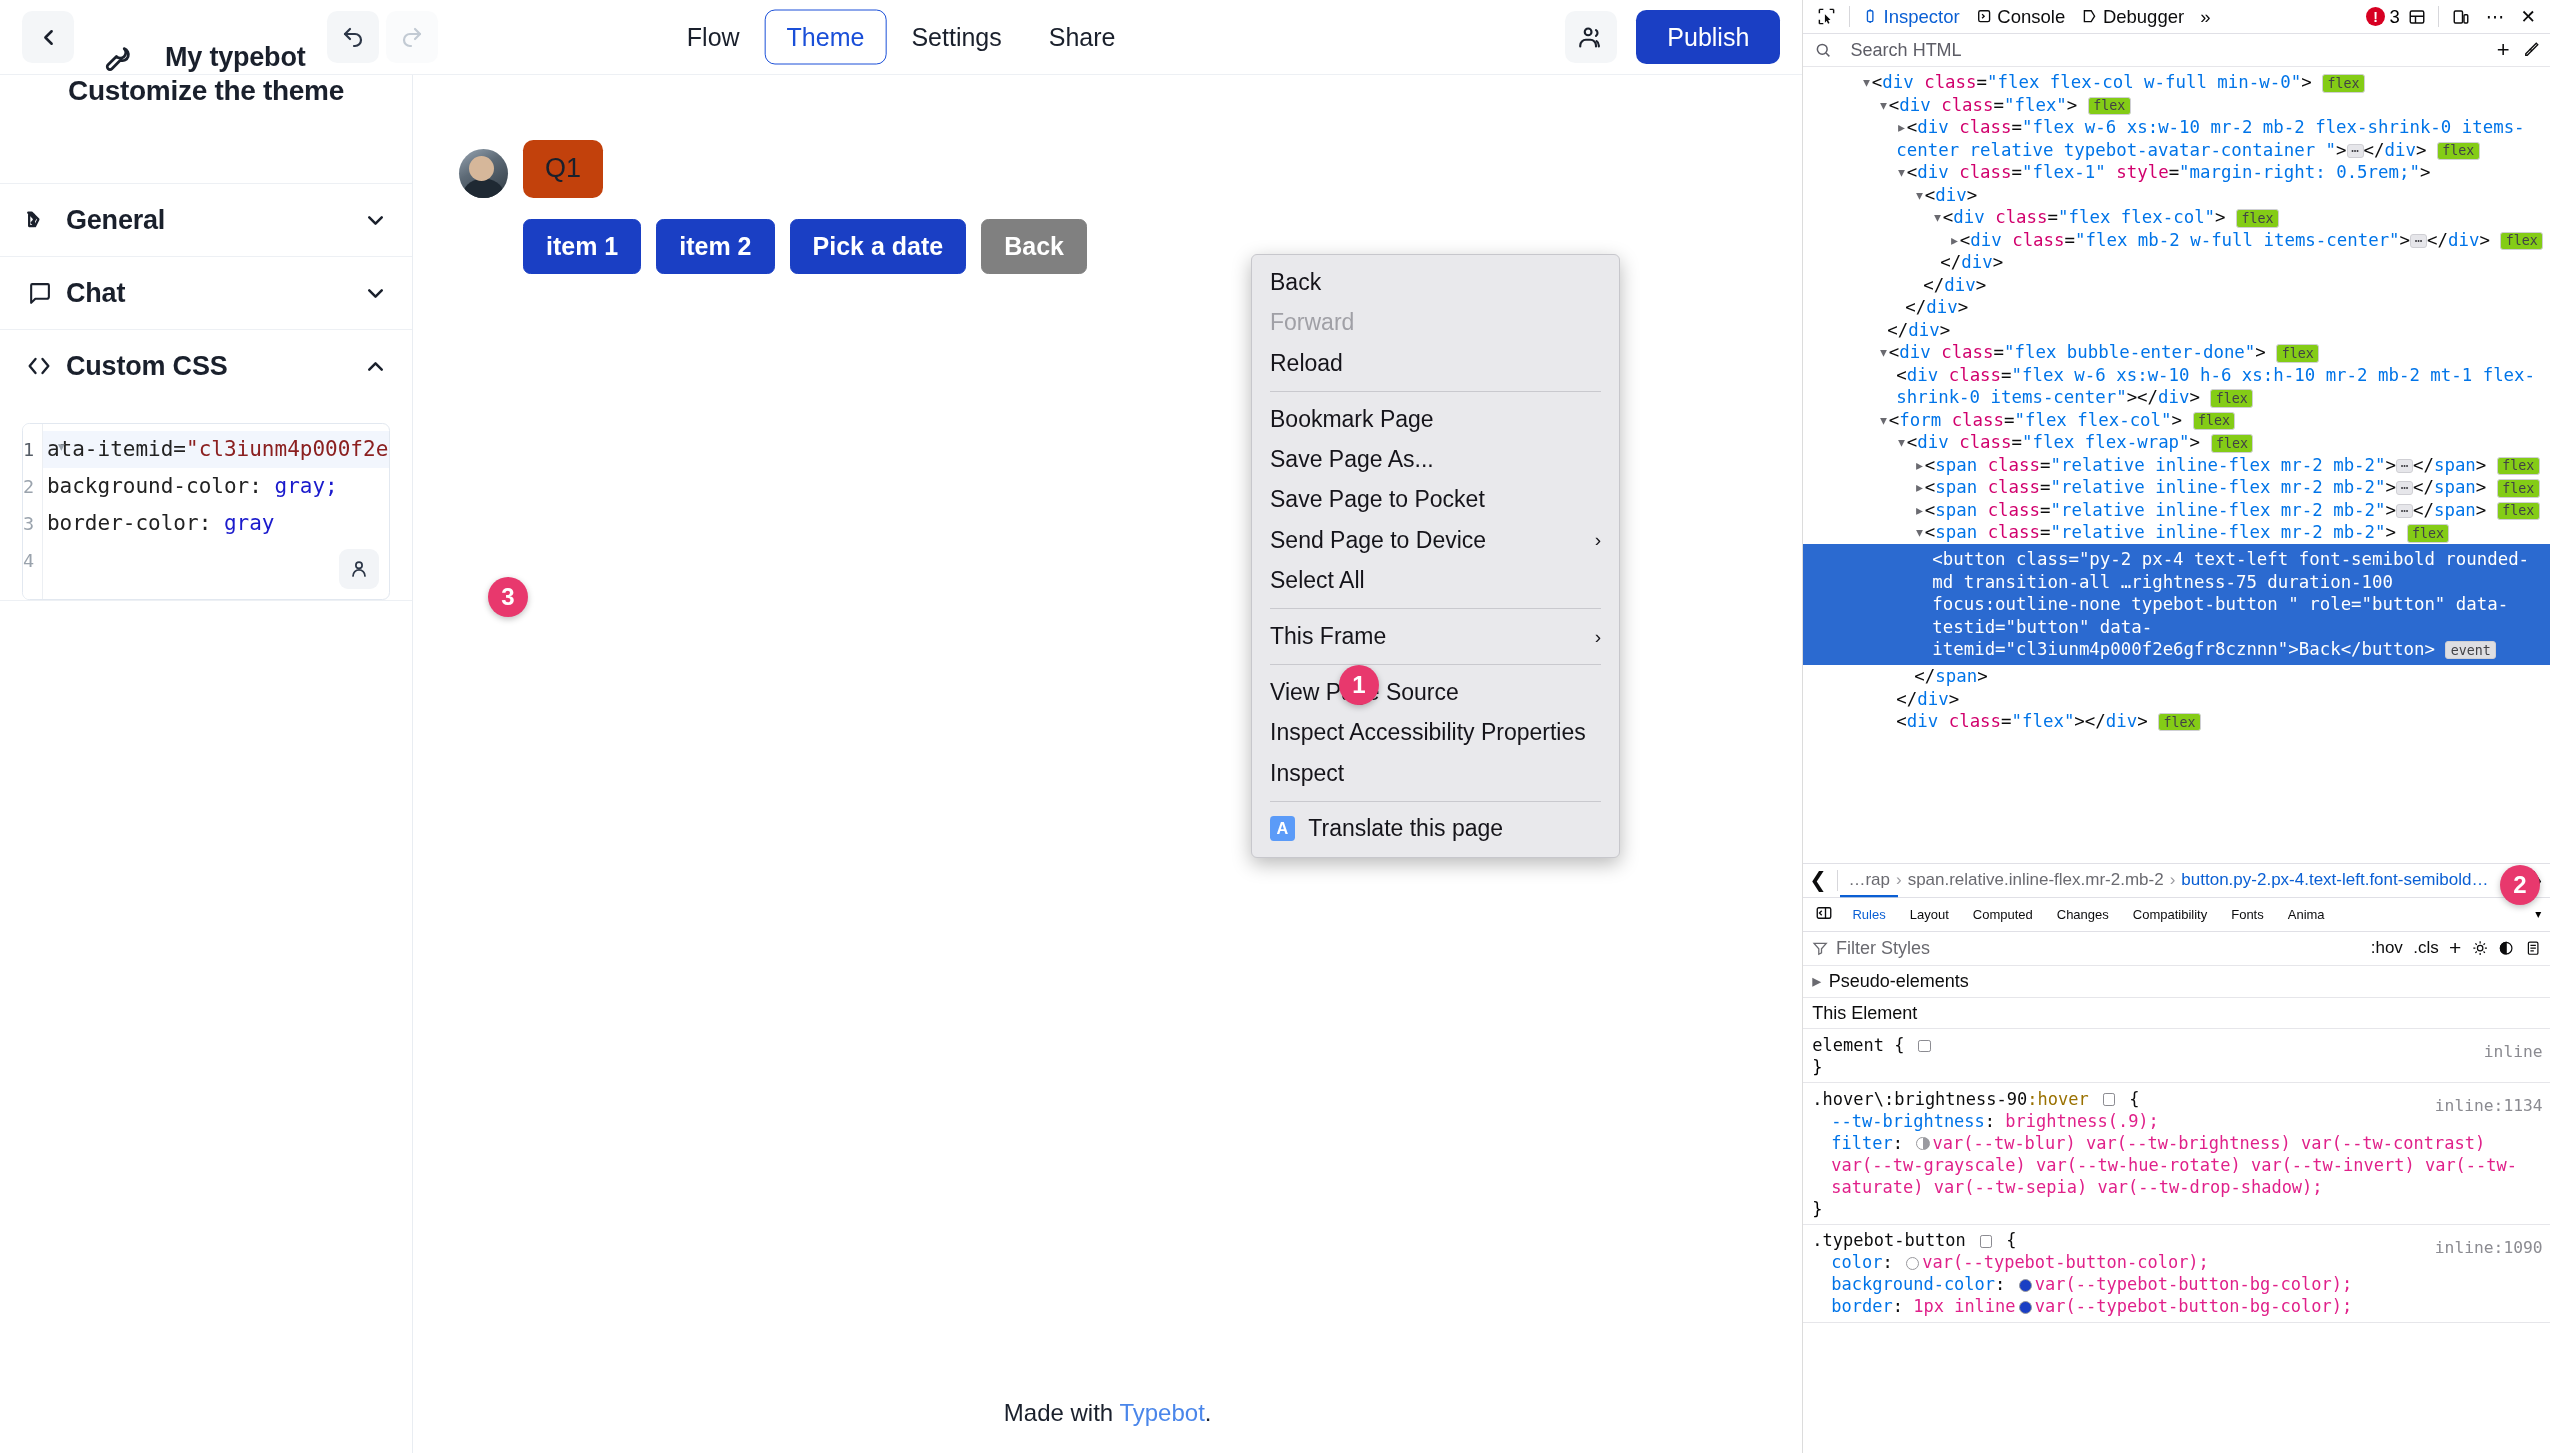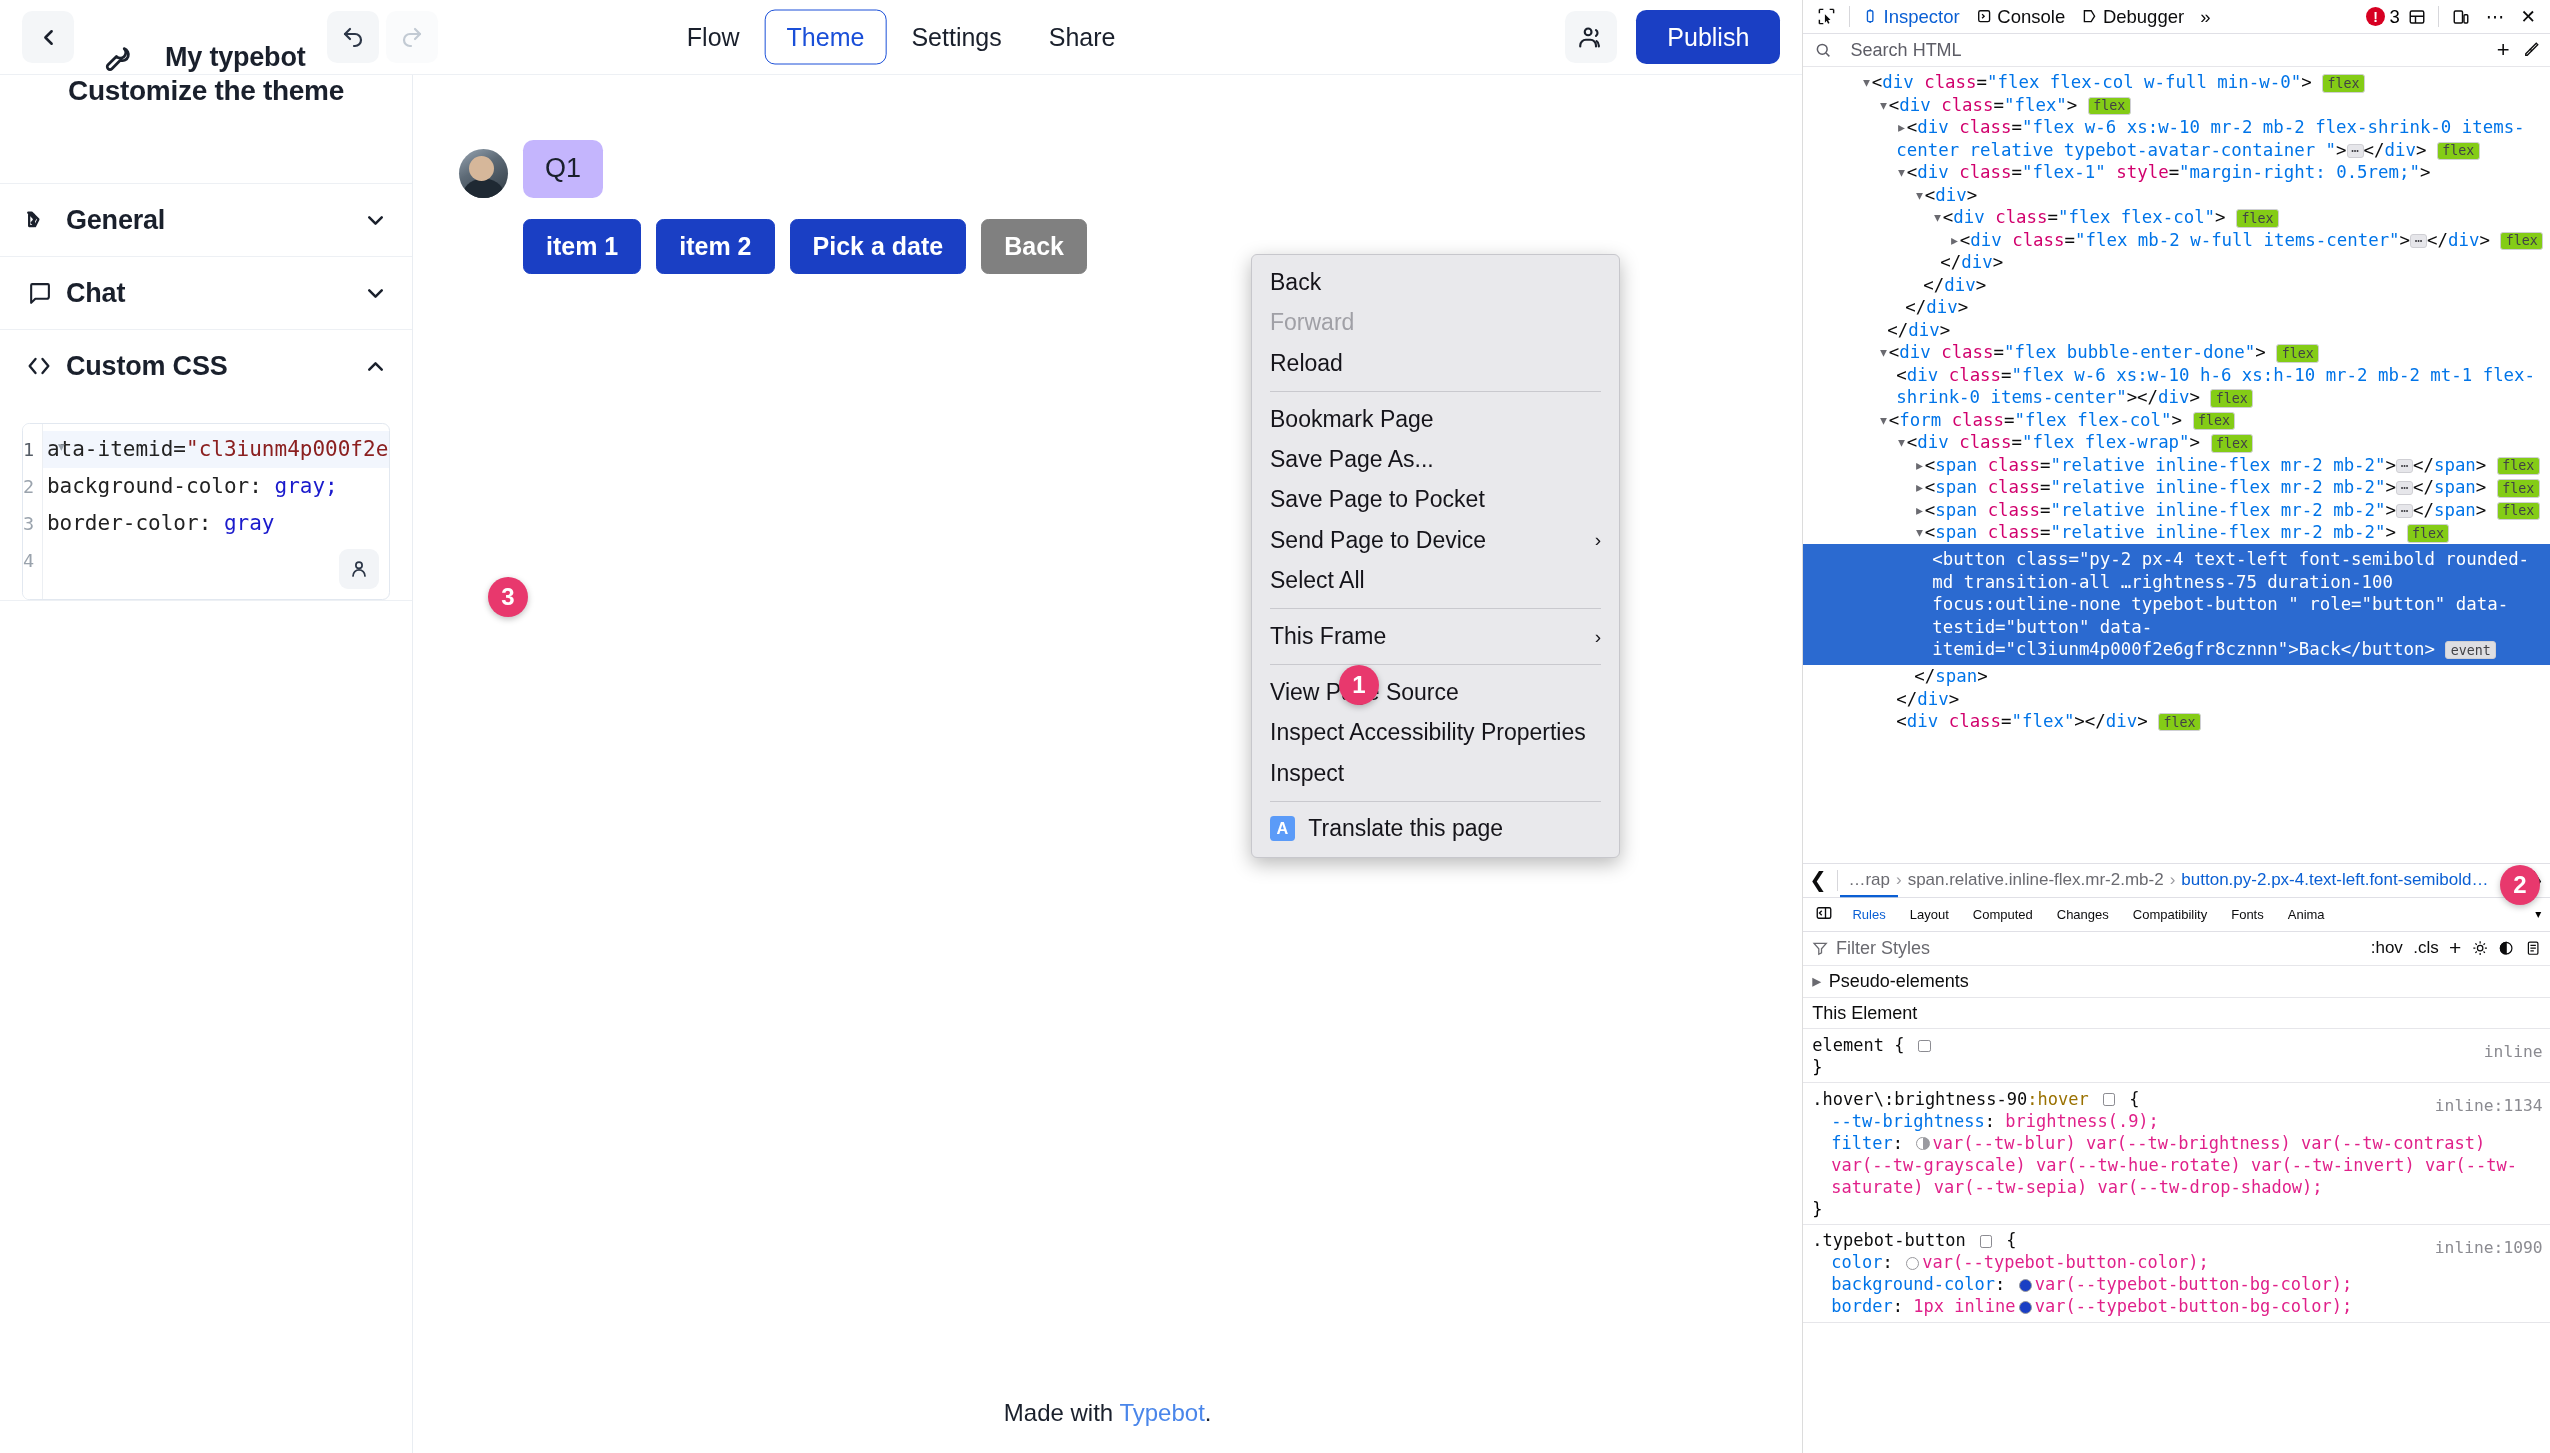--- a/index.html
+++ b/index.html
@@ -72,21 +72,21 @@
   .preview { flex:1; position:relative; background:#fff; }
   .chatwrap { padding:65px 0 0 46px; }
   .msgrow { display:flex; align-items:flex-end; gap:15px; }
   .avatar { width:49px; height:49px; border-radius:50%; flex:0 0 auto;
             background:linear-gradient(150deg,#9aa7b4 0%,#5d6a76 40%,#2f3942 100%);
             position:relative; overflow:hidden; }
   .avatar:after { content:""; position:absolute; left:10.3px; top:7.4px; width:25px;
                   height:25px; border-radius:50%; background:#d6b79a; }
   .avatar:before { content:""; position:absolute; left:3px; bottom:0; width:43px;
                    height:19px; border-radius:21px 21px 0 0; background:#1f2933; }
-  .bubble { background:#c4b5fd; border-radius:10.3px; padding:13.3px 22px;
+  .bubble { background:#c2410c; border-radius:10.3px; padding:13.3px 22px;
             font-size:27px; color:#1a202c; }
   .btnrow { display:flex; gap:15px; margin-top:21px; margin-left:64px; }
   .tb-btn { font-size:25px; font-weight:600; color:#fff; background:#1a3fc4;
             border:0.7px solid #1a3fc4; border-radius:7.4px; padding:12px 22px;
             cursor:pointer; }
   .tb-btn.gray { background:#808080; border-color:#808080; }
 
   .madewith { position:absolute; left:50%; bottom:21px; transform:translateX(-50%);
               background:#fff; border-radius:6px; padding:6px 13.3px;
               font-size:24px; color:#1a202c; white-space:nowrap; }

